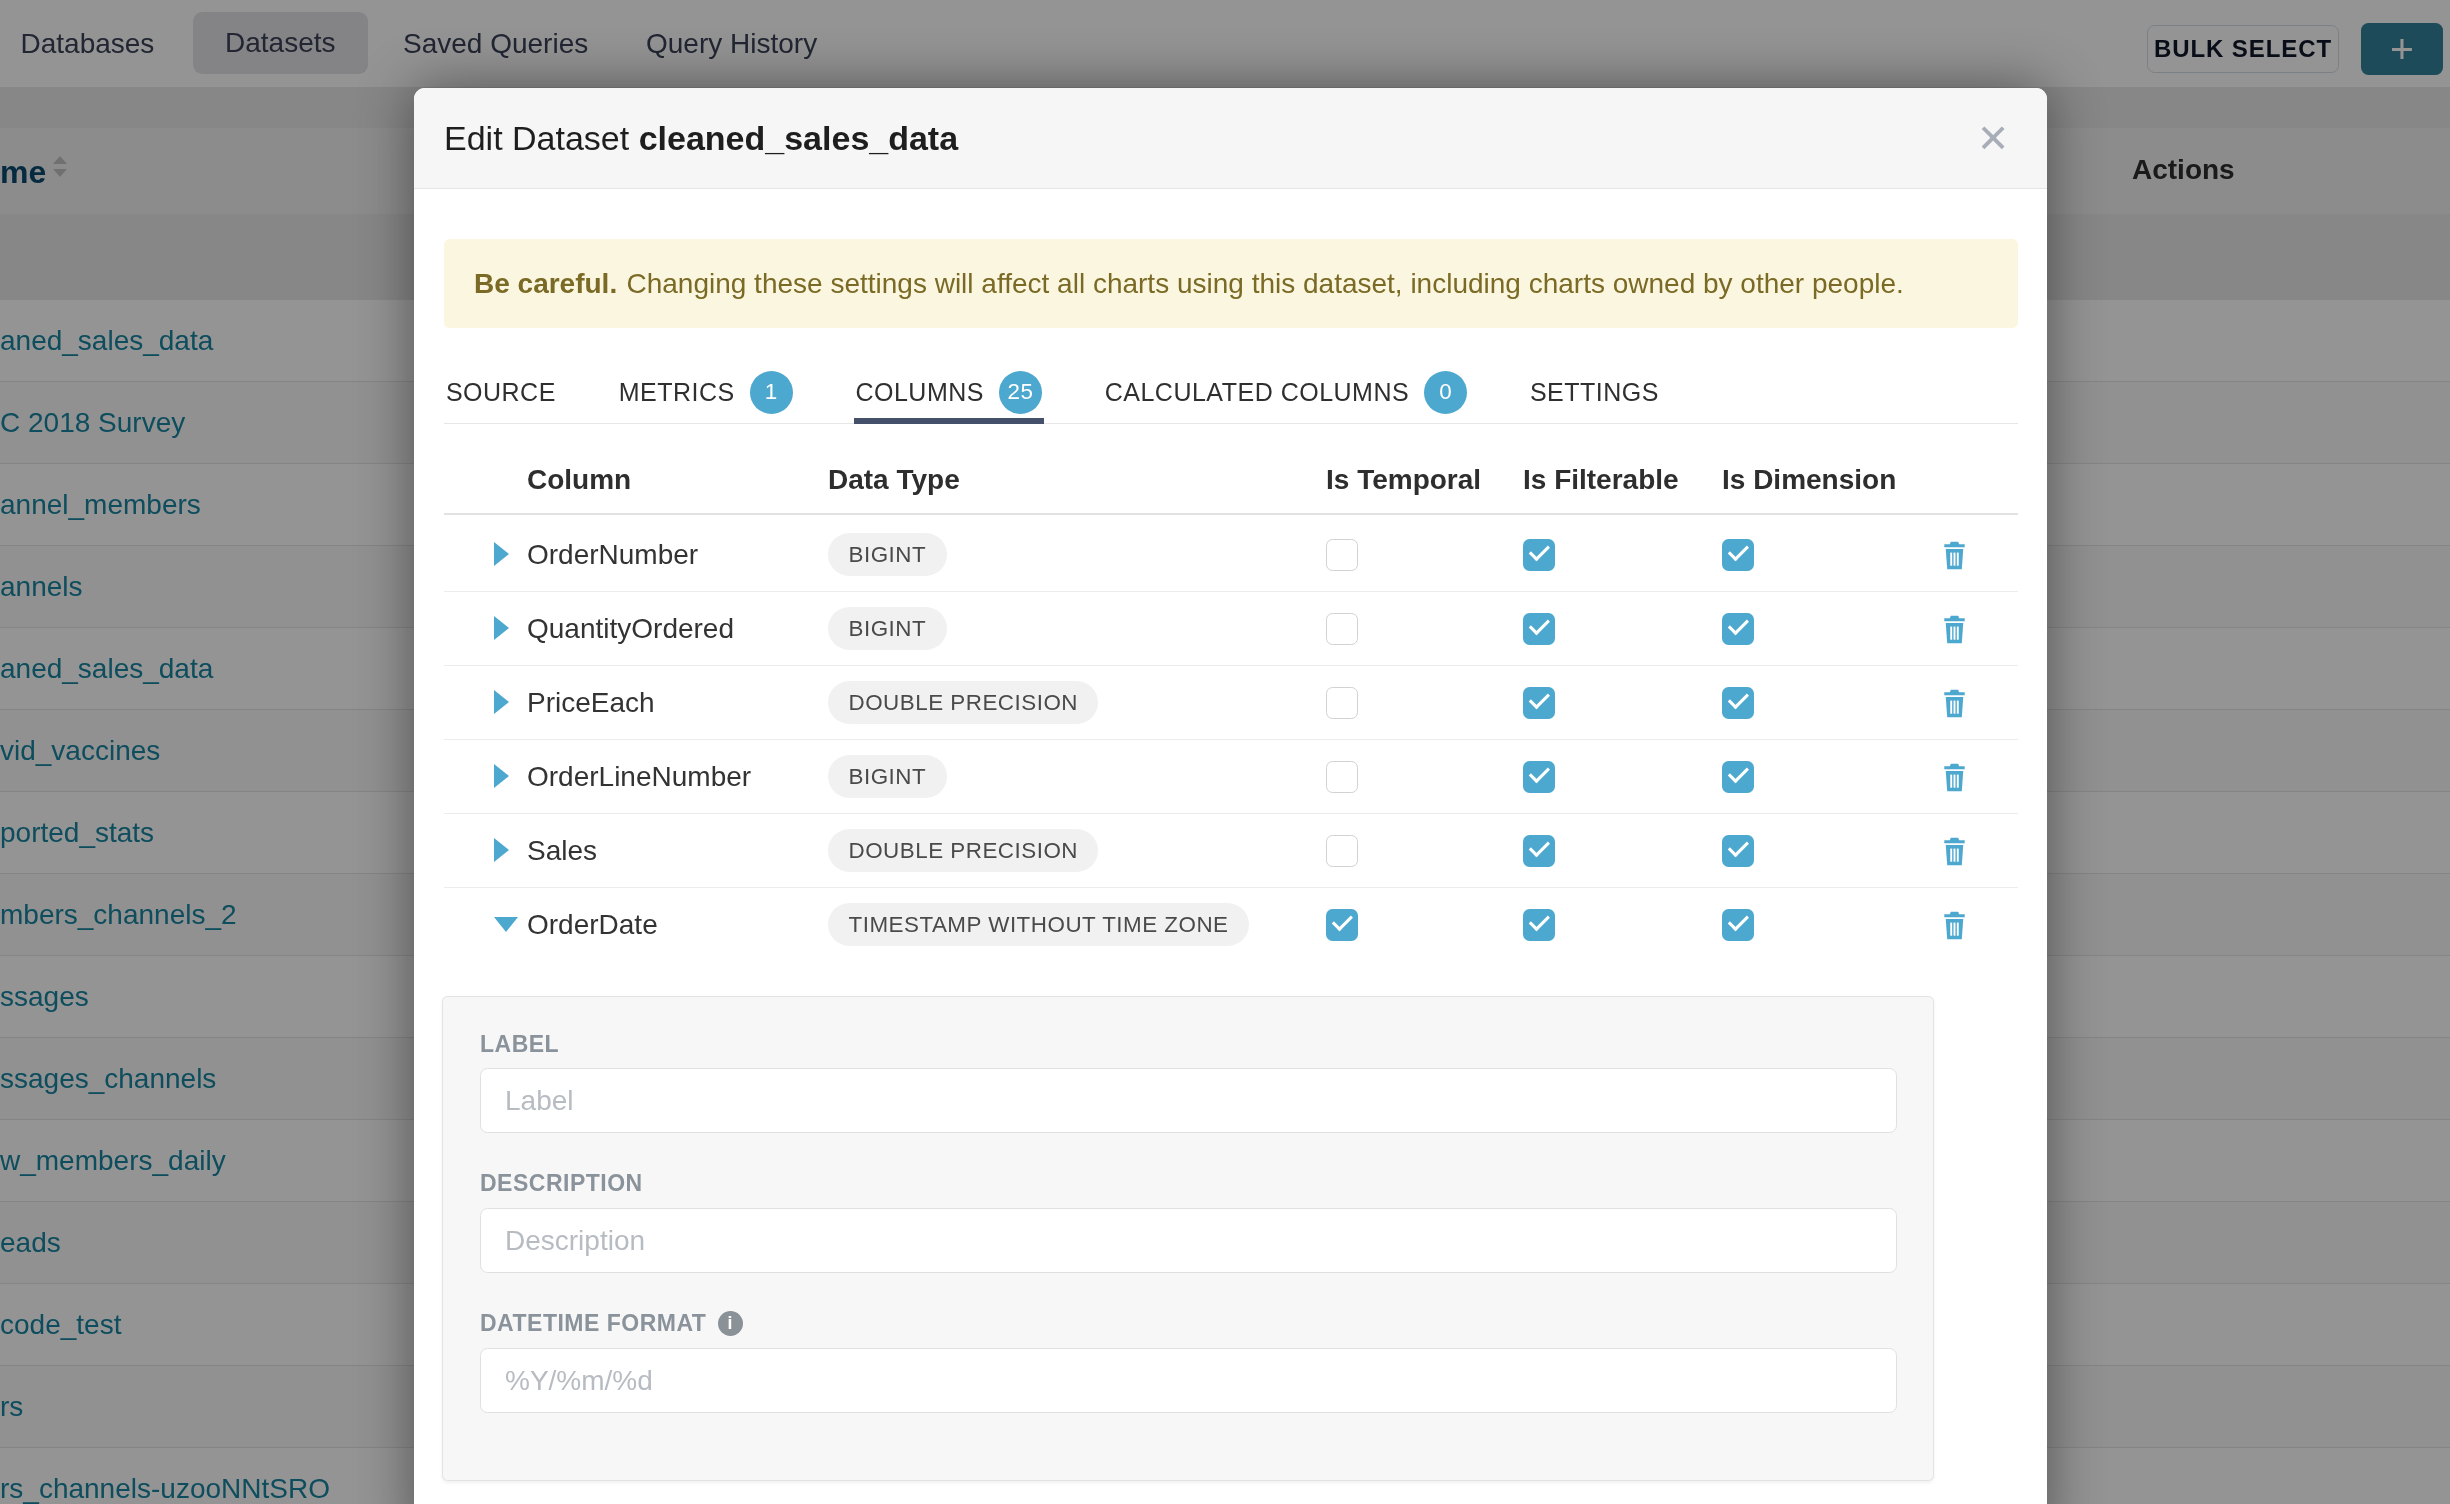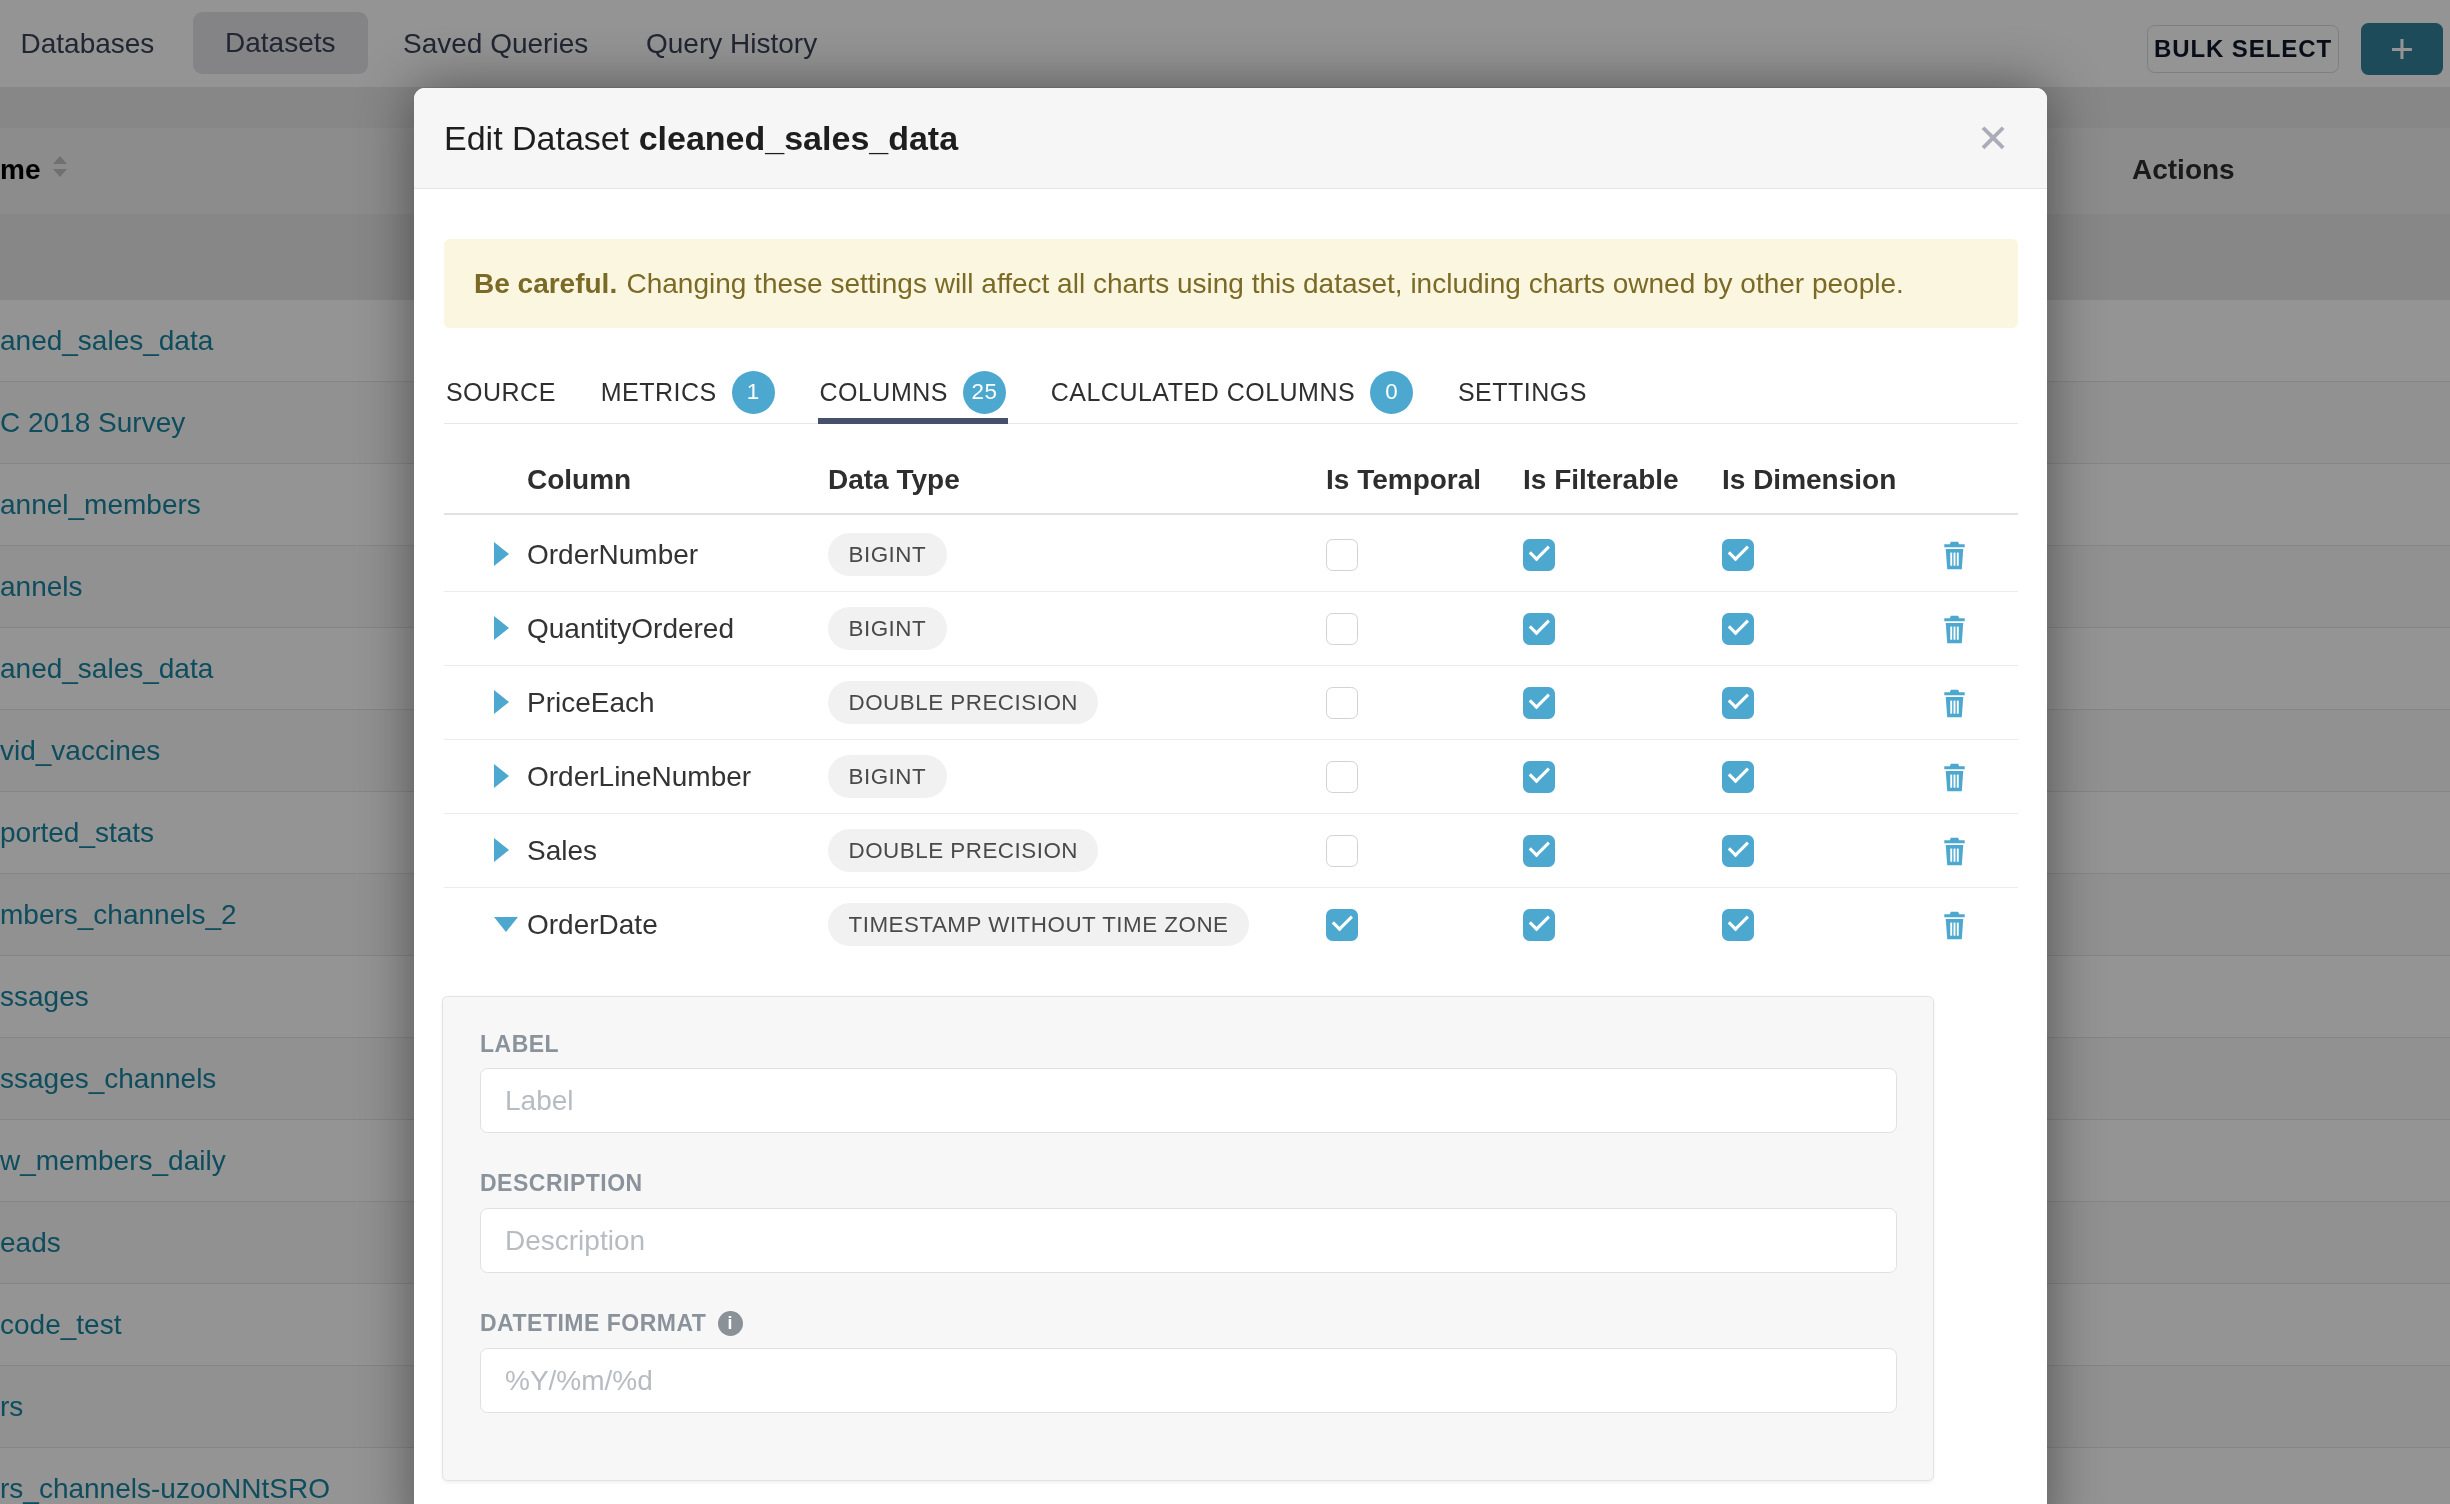--- a/index.html
+++ b/index.html
@@ -19,21 +19,21 @@
               border-radius:7.5px; color:#fff; font-size:41px; font-weight:400; display:flex;
               align-items:center; justify-content:center; }
   .filterbar { position:absolute; left:0; top:87px; width:2450px; height:213px; background:#e9e9e9; }
   .caret-down { width:0; height:0; border-left:10.3px solid transparent; border-right:10.3px solid transparent;
                 border-top:12px solid #9aa0a6; display:inline-block; }
   .fb-caret1 { position:absolute; left:28px; top:66px; }
   .fb-label { position:absolute; left:101px; top:50px; font-size:28px; font-weight:700; color:#1c1c1c; }
   .fb-value { position:absolute; left:235px; top:50px; font-size:28px; color:#555; }
   .fb-caret2 { position:absolute; left:347px; top:66px; }
   .bg-theader { position:absolute; left:0; top:128px; width:2450px; height:86px; background:#f2f2f2; }
-  .bg-th-name { position:absolute; left:0px; top:26px; font-size:28px; font-weight:600; color:#000000; }
+  .bg-th-name { position:absolute; left:0px; top:26px; font-size:32px; font-weight:600; color:#0c4a6e; }
   .bg-th-actions { position:absolute; left:2132px; top:26px; font-size:28px; font-weight:600; color:#2d2d2d; }
   .sort-icon { position:absolute; left:53px; top:28px; display:flex; flex-direction:column; gap:4.7px; }
   .sort-icon .up { width:0;height:0;border-left:7.5px solid transparent;border-right:7.5px solid transparent;border-bottom:8.4px solid #c2c2c2; }
   .sort-icon .dn { width:0;height:0;border-left:7.5px solid transparent;border-right:7.5px solid transparent;border-top:8.4px solid #c2c2c2; }
   .bg-rows { position:absolute; left:0; top:300px; width:2450px; }
   .bg-row { height:82px; border-bottom:0.9px solid #e6e6e6; display:flex; align-items:center; background:#fff; }
   .bg-row:nth-child(even) { background:#fafafa; }
   .bg-row a { font-size:28px; color:#1985a0; text-decoration:none; }
 
   
@@ -47,21 +47,21 @@
                   padding-left:30px; }
   .modal-title { font-size:34px; color:#1e1e1e; }
   .modal-title b { font-weight:700; }
   .modal-close { position:absolute; right:28px; top:24px; width:52px; height:52px; display:flex;
                  align-items:center; justify-content:center; font-size:39px; color:#a8adb8; cursor:default; }
 
   .banner { position:absolute; left:30px; top:151px; width:1574px; height:89px; background:#fbf6df;
             border-radius:5.6px; display:flex; align-items:center; padding:0 30px; font-size:28px; color:#7a6a25; }
   .banner b { font-weight:700; margin-right:9.3px; }
 
-  .tabs { position:absolute; left:30px; top:278px; width:1574px; height:58px; display:flex; gap:41px;
+  .tabs { position:absolute; left:30px; top:278px; width:1574px; height:58px; display:flex; gap:59px;
           border-bottom:0.9px solid #e7e7e7; }
   .tab { display:flex; align-items:center; gap:15px; padding:0 1.9px; font-size:25px; font-weight:500;
          color:#2f2f2f; letter-spacing:0.5px; border-bottom:6.5px solid transparent; margin-bottom:-0.9px; height:58px; }
   .tab.active { border-bottom-color:#45506b; }
   .tab-badge { min-width:43px; height:43px; padding:0 5.6px; border-radius:21.4px; background:#4da8cf; color:#fff;
                font-size:22.4px; display:flex; align-items:center; justify-content:center; }
 
   .cols-header { position:absolute; left:30px; top:365px; width:1574px; height:62px; border-bottom:2.8px solid #e2e2e2; }
   .cols-header span { position:absolute; top:11.2px; font-size:28px; font-weight:600; color:#2e2e2e; }
   .ch-column { left:83px; } .ch-dtype { left:384px; } .ch-temporal { left:882px; }

